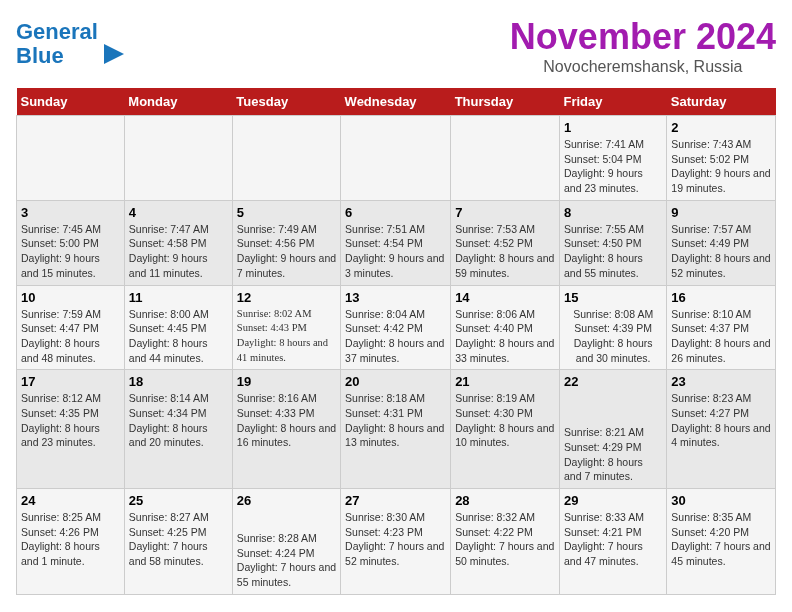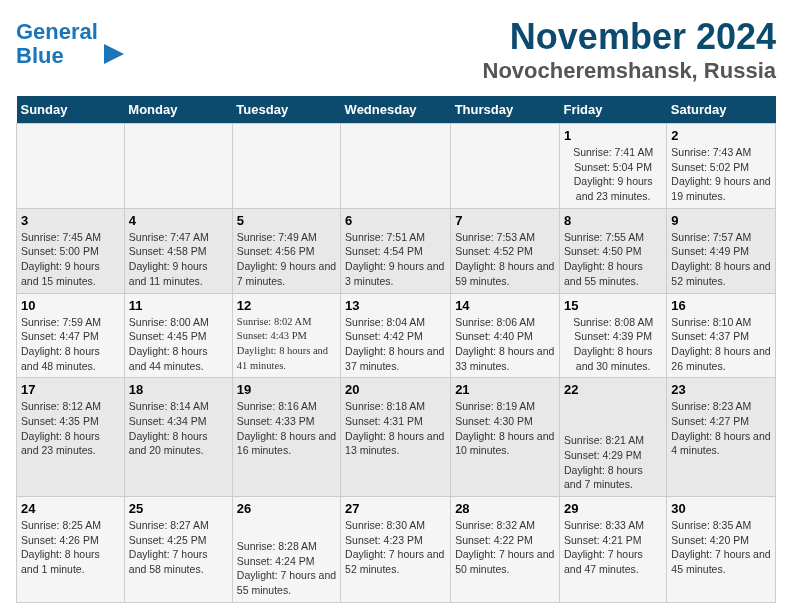--- a/index.html
+++ b/index.html
@@ -34,35 +34,35 @@
       width: 28px;
       height: 28px;
       margin-left: 2px;
     }
     .title-area {
       text-align: right;
     }
     .title-area h1 {
       font-size: 36px;
       font-weight: bold;
-      color: #0c4a6e;
+      color: #a21caf;
     }
     .title-area h2 {
-      font-size: 22px;
-      font-weight: bold;
+      font-size: 16px;
+      font-weight: normal;
       color: #555;
       text-align: center;
     }
     table {
       width: 100%;
       border-collapse: collapse;
       font-size: 11px;
     }
     thead tr th {
-      background-color: #0c4a6e;
+      background-color: #b91c1c;
       color: #fff;
       padding: 6px 4px;
       text-align: left;
       font-size: 13px;
       font-weight: bold;
     }
     tbody tr {
       vertical-align: top;
     }
     tbody tr:nth-child(odd) {
@@ -129,21 +129,21 @@
   </thead>
   <tbody id="calendar-body">
   <tr>
         <td class="empty-cell"></td>
         <td class="empty-cell"></td>
         <td class="empty-cell"></td>
         <td class="empty-cell"></td>
         <td class="empty-cell"></td>
         <td>
           <span class="day-num">1</span>
-          <div class="day-info" style="white-space: pre-line; text-align: center;">Sunrise: 7:41 AM
+          <div class="day-info" style="white-space: pre-line;">Sunrise: 7:41 AM
 Sunset: 5:04 PM
 Daylight: 9 hours and 23 minutes.</div>
         </td>
         <td>
           <span class="day-num">2</span>
           <div class="day-info" style="white-space: pre-line;">Sunrise: 7:43 AM
 Sunset: 5:02 PM
 Daylight: 9 hours and 19 minutes.</div>
         </td>
       </tr>

